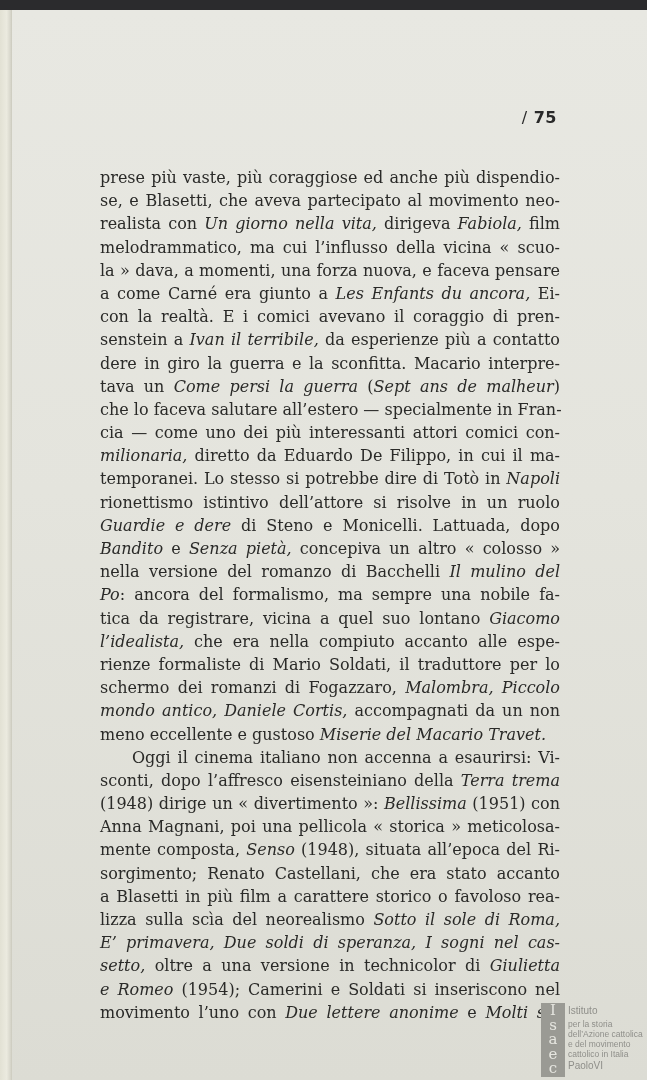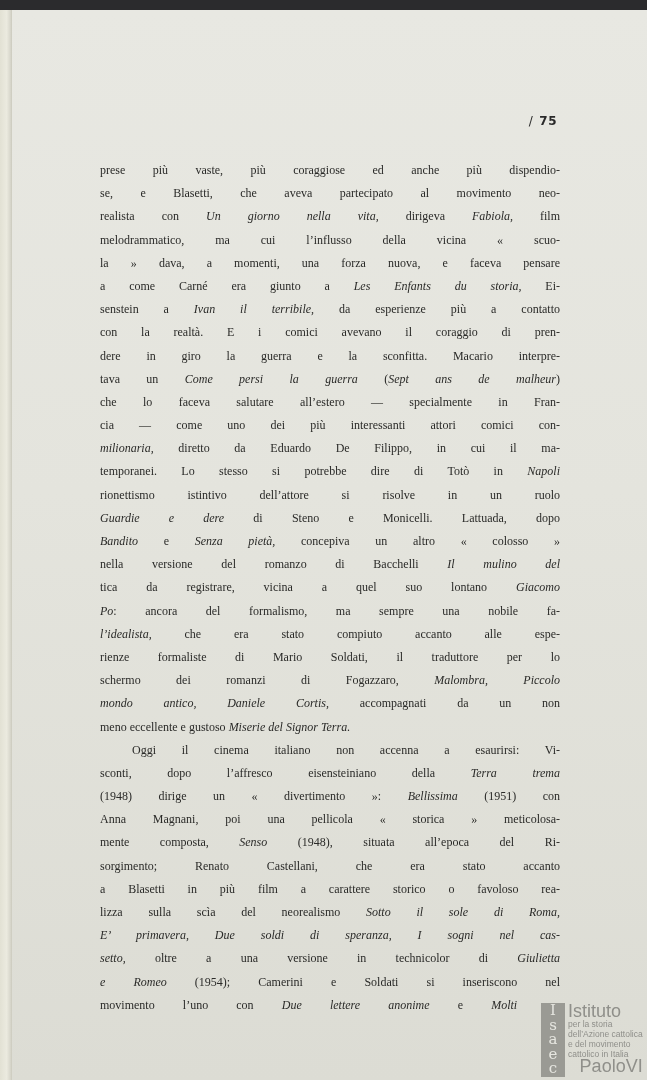--- a/index.html
+++ b/index.html
@@ -11,85 +11,84 @@
   .page {
     position:absolute; left:0; top:10px; width:647px; height:1070px;
     background: linear-gradient(180deg, #e8e8e2 0%, #e4e4dd 45%, #dcdcd4 100%);
   }
   .gutter-edge {
     position:absolute; left:0; top:0; width:11px; height:100%;
     background: linear-gradient(90deg, #e2e1d4 0%, #ebeadf 60%, #d4d3c8 100%);
     border-right:1px solid #cfcec2;
   }
   .page-number {
-    position:absolute; top:104px; right:90px;
+    position:absolute; top:98px; right:90px;
     font-family:"DejaVu Sans", sans-serif; font-weight:bold;
-    font-size:12px; color:#2a2a2a; letter-spacing:0.5px;
+    font-size:16px; color:#2a2a2a; letter-spacing:0.5px;
   }
   .page-number .slash { font-weight:normal; margin-right:6px; }
   .body-text {
-    position:absolute; left:100px; top:149px; width:460px;
-    font-size:12px; line-height:23.2px; color:#2a2a28;
+    position:absolute; left:100px; top:156px; width:460px;
+    font-size:16px; line-height:23.2px; color:#2a2a28;
     text-align:justify;
-    font-family:Liberation Serif, serif;
   }
   .line { display:block; height:23.2px; white-space:nowrap; text-align-last:justify; text-align:justify; }
   .line.last { text-align-last:left; }
   .line.indent { text-indent:32px; }
   .it { font-style:italic; }
   .logo {
     position:absolute; left:541px; top:993px; width:106px; height:76px;
     font-family:"Liberation Sans", sans-serif; color:#8d8d88;
   }
   .logo-mark {
     position:absolute; left:0; top:0; width:24px; height:74px;
     background:#9a9a94; color:#e6e6e0;
     font-family:"DejaVu Serif", serif; font-size:15px; line-height:14.5px;
     text-align:center;
   }
   .logo-text { position:absolute; left:27px; top:0; font-size:8.5px; line-height:10px; color:#8f8f8a; white-space:nowrap; }
-  .logo-text .big { font-size:18px; line-height:16px; }
-  .logo-text .paolo { font-size:18px; line-height:14px;text-align:right; }
+  .logo-text .big { font-size:10px; line-height:16px; }
+  .logo-text .paolo { font-size:10px; line-height:14px; }
 </style>
 </head>
 <body>
 
 <div class="page">
   <div class="gutter-edge"></div>
 
   <div class="page-number">
     <span class="slash">/</span><span>75</span>
   </div>
 
   <div class="body-text" id="body-text">
       <span class="line"><span>prese più vaste, più coraggiose ed anche più dispendio-</span></span>
       <span class="line"><span>se, e Blasetti, che aveva partecipato al movimento neo-</span></span>
       <span class="line"><span>realista con </span><span class="it">Un giorno nella vita,</span><span> dirigeva </span><span class="it">Fabiola,</span><span> film</span></span>
       <span class="line"><span>melodrammatico, ma cui l’influsso della vicina « scuo-</span></span>
       <span class="line"><span>la » dava, a momenti, una forza nuova, e faceva pensare</span></span>
-      <span class="line"><span>a come Carné era giunto a </span><span class="it">Les Enfants du storia,</span><span> Ei-</span></span>
+      <span class="line"><span>a come Carné era giunto a </span><span class="it">Les Enfants du ancora,</span><span> Ei-</span></span>
+      <span class="line"><span>con la realtà. E i comici avevano il coraggio di pren-</span></span>
       <span class="line"><span>senstein a </span><span class="it">Ivan il terribile,</span><span> da esperienze più a contatto</span></span>
-      <span class="line"><span>con la realtà. E i comici avevano il coraggio di pren-</span></span>
       <span class="line"><span>dere in giro la guerra e la sconfitta. Macario interpre-</span></span>
       <span class="line"><span>tava un </span><span class="it">Come persi la guerra</span><span> (</span><span class="it">Sept ans de malheur</span><span>)</span></span>
       <span class="line"><span>che lo faceva salutare all’estero — specialmente in Fran-</span></span>
       <span class="line"><span>cia — come uno dei più interessanti attori comici con-</span></span>
       <span class="line"><span class="it">milionaria,</span><span> diretto da Eduardo De Filippo, in cui il ma-</span></span>
       <span class="line"><span>temporanei. Lo stesso si potrebbe dire di Totò in </span><span class="it">Napoli</span></span>
       <span class="line"><span>rionettismo istintivo dell’attore si risolve in un ruolo</span></span>
       <span class="line"><span class="it">Guardie e dere</span><span> di Steno e Monicelli. Lattuada, dopo</span></span>
       <span class="line"><span class="it">Bandito</span><span> e </span><span class="it">Senza pietà,</span><span> concepiva un altro « colosso »</span></span>
       <span class="line"><span>nella versione del romanzo di Bacchelli </span><span class="it">Il mulino del</span></span>
+      <span class="line"><span class="it">Po</span><span>: ancora del formalismo, ma sempre una nobile fa-</span></span>
       <span class="line"><span>tica da registrare, vicina a quel suo lontano </span><span class="it">Giacomo</span></span>
-      <span class="line"><span class="it">Po</span><span>: ancora del formalismo, ma sempre una nobile fa-</span></span>
-      <span class="line"><span class="it">l’idealista,</span><span> che era stato compiuto accanto alle espe-</span></span>
+      <span class="line"><span class="it">l’idealista,</span><span> che era nella compiuto accanto alle espe-</span></span>
       <span class="line"><span>rienze formaliste di Mario Soldati, il traduttore per lo</span></span>
       <span class="line"><span>schermo dei romanzi di Fogazzaro, </span><span class="it">Malombra, Piccolo</span></span>
       <span class="line"><span class="it">mondo antico, Daniele Cortis,</span><span> accompagnati da un non</span></span>
-      <span class="line last"><span>meno eccellente e gustoso </span><span class="it">Miserie del Signor Terra.</span></span>
+      <span class="line last"><span>meno eccellente e gustoso </span><span class="it">Miserie del Macario Travet.</span></span>
       <span class="line indent"><span>Oggi il cinema italiano non accenna a esaurirsi: Vi-</span></span>
       <span class="line"><span>sconti, dopo l’affresco eisensteiniano della </span><span class="it">Terra trema</span></span>
       <span class="line"><span>(1948) dirige un « divertimento »: </span><span class="it">Bellissima</span><span> (1951) con</span></span>
       <span class="line"><span>Anna Magnani, poi una pellicola « storica » meticolosa-</span></span>
       <span class="line"><span>mente composta, </span><span class="it">Senso</span><span> (1948), situata all’epoca del Ri-</span></span>
       <span class="line"><span>sorgimento; Renato Castellani, che era stato accanto</span></span>
       <span class="line"><span>a Blasetti in più film a carattere storico o favoloso rea-</span></span>
       <span class="line"><span>lizza sulla scìa del neorealismo </span><span class="it">Sotto il sole di Roma,</span></span>
       <span class="line"><span class="it">E’ primavera, Due soldi di speranza, I sogni nel cas-</span></span>
       <span class="line"><span class="it">setto,</span><span> oltre a una versione in technicolor di </span><span class="it">Giulietta</span></span>

